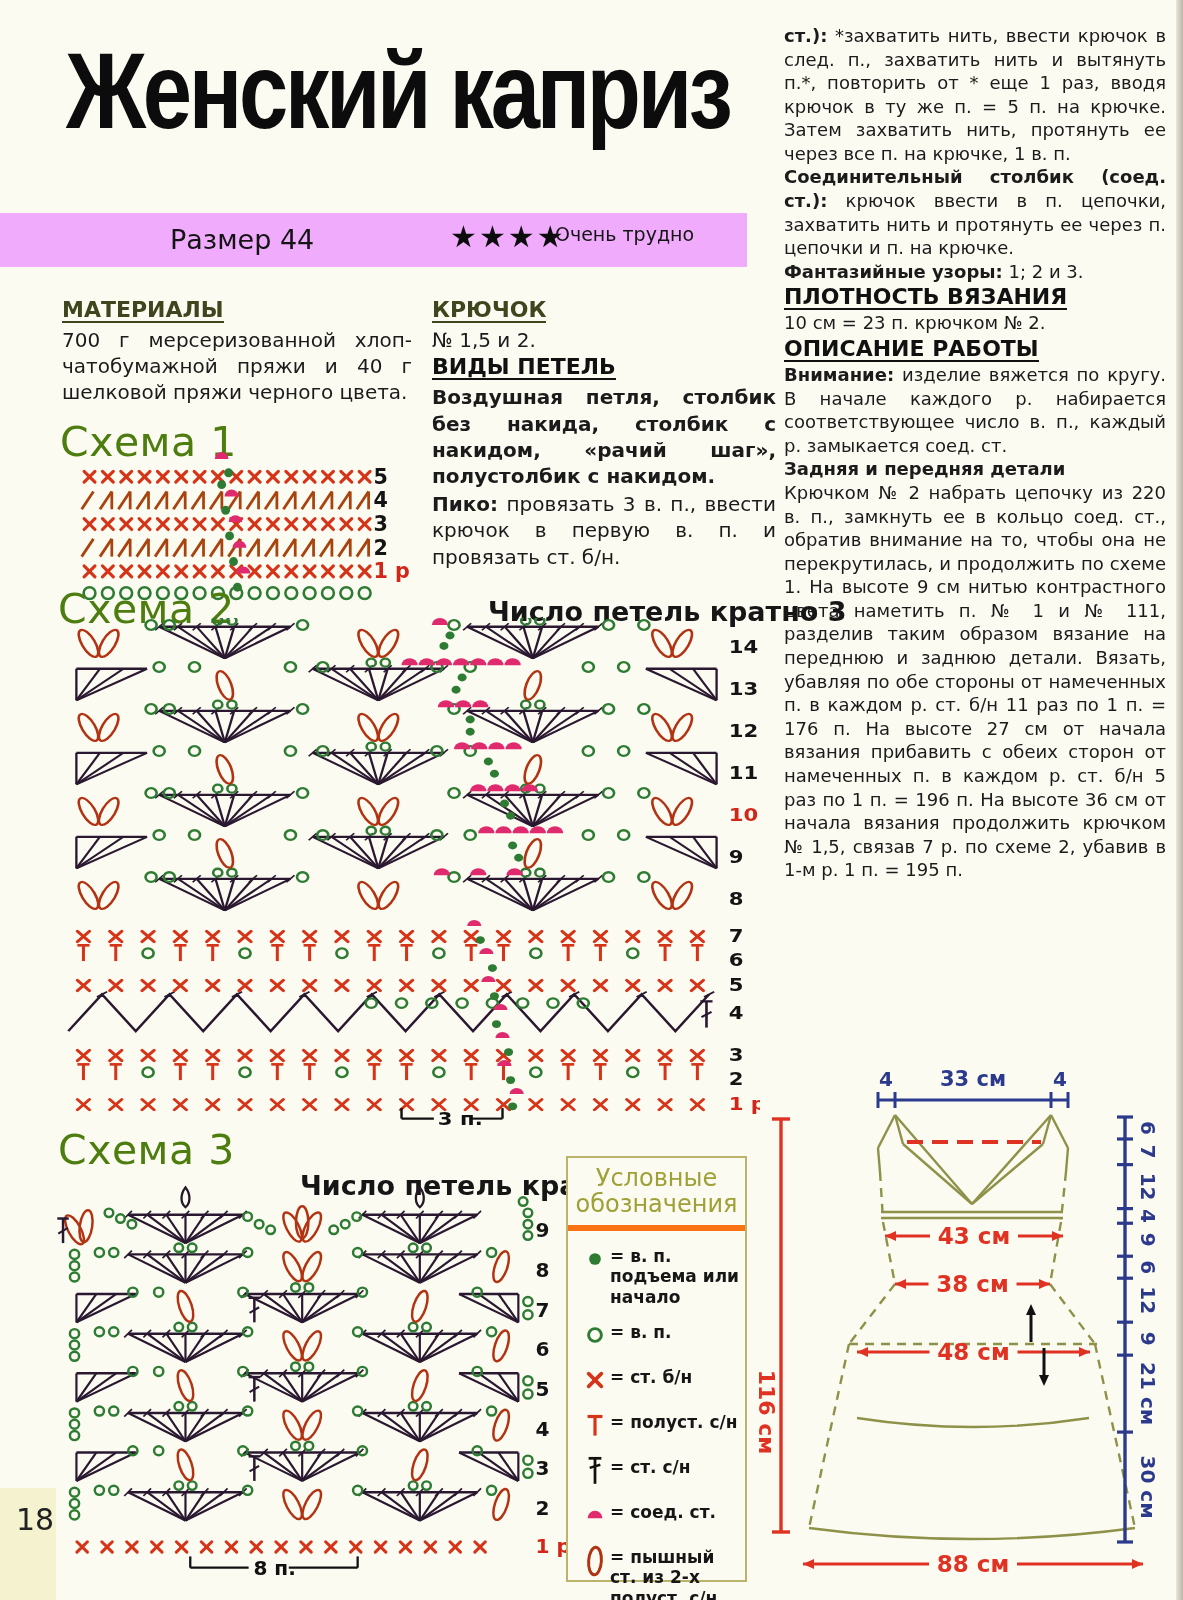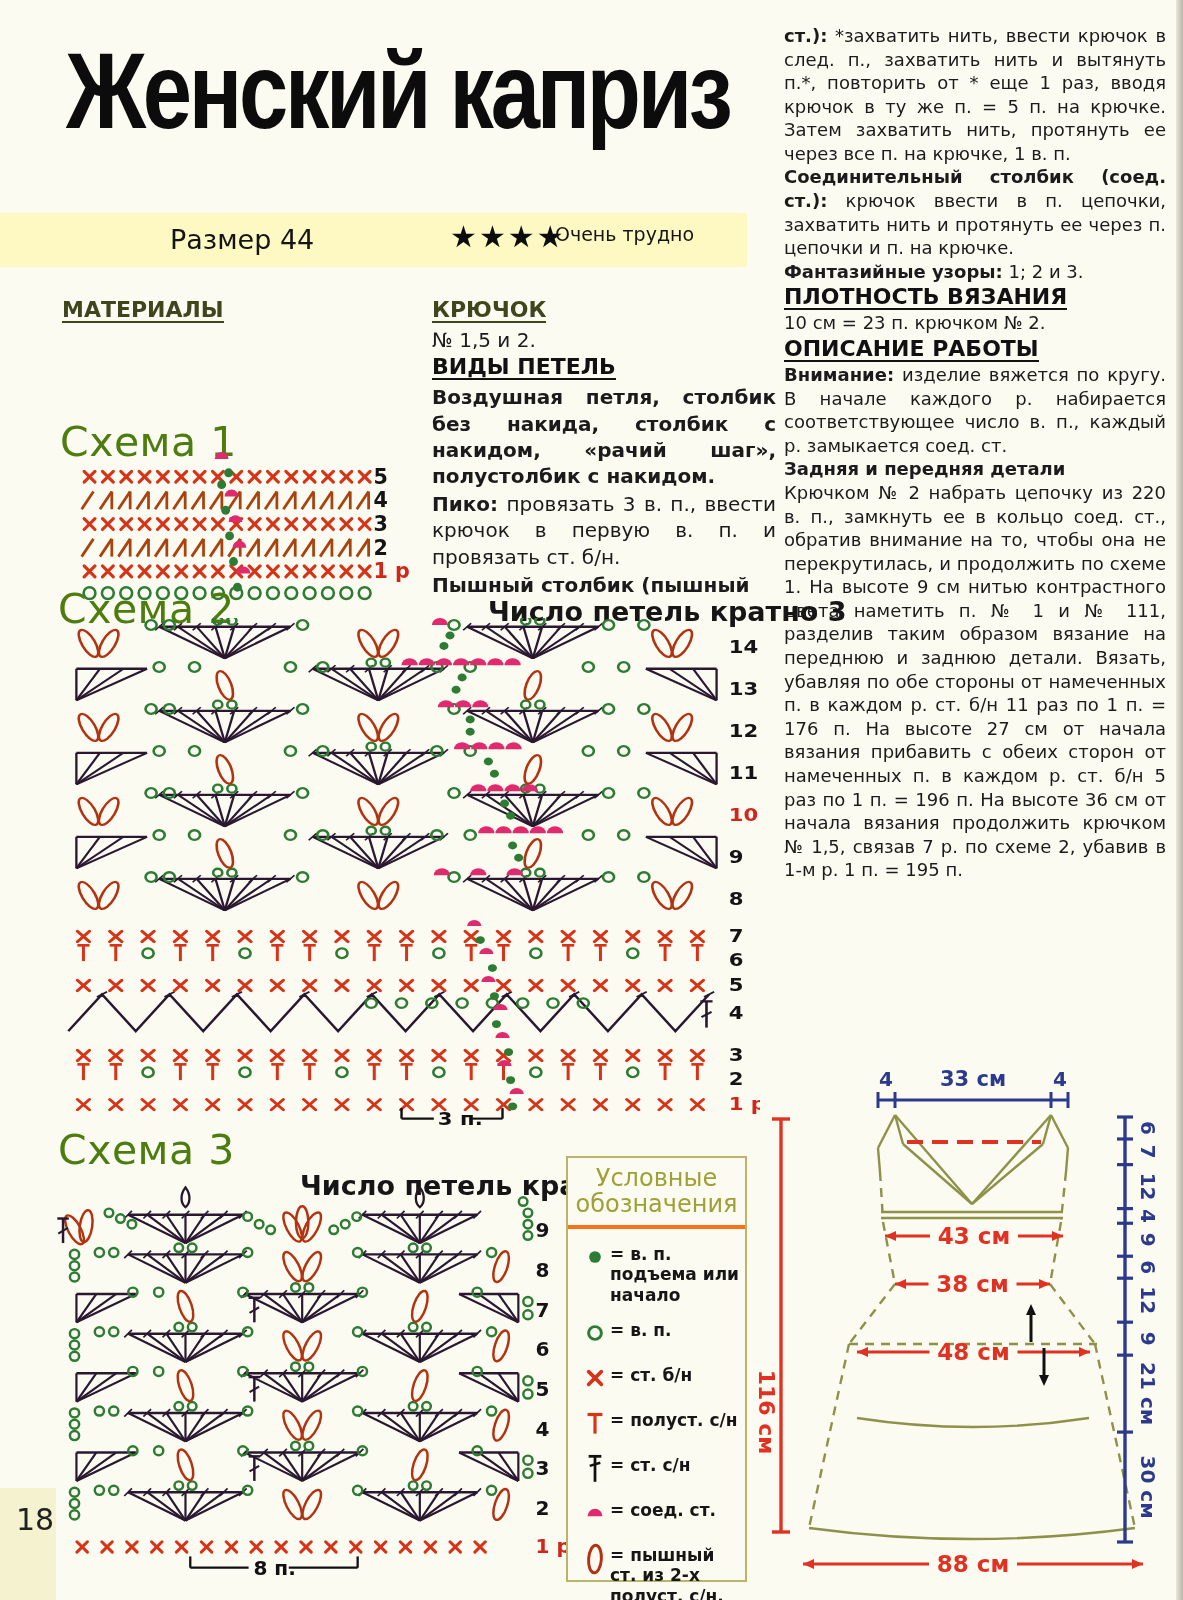--- a/index.html
+++ b/index.html
@@ -2,41 +2,41 @@
 <html><head>
 <meta charset="utf-8">
 <style>
   html,body{margin:0;padding:0;}
   body{width:1183px;height:1600px;position:relative;overflow:hidden;
        background:#fcfbf2;font-family:"DejaVu Sans",sans-serif;color:#151515;}
   .abs{position:absolute;}
   .page-title{left:66px;top:28px;width:700px;font-family:"Liberation Sans",sans-serif;
       font-weight:bold;font-size:108px;letter-spacing:-4px;color:#0c0c0c;
       transform:scaleX(.82);transform-origin:left top;white-space:nowrap;}
-  .band{left:0;top:213px;width:747px;height:54px;background:#fef9c3;}
+  .band{left:0;top:213px;width:747px;height:54px;background:#f0abfc;}
   .band .size{position:absolute;left:170px;top:11px;font-size:27px;color:#141414;}
   .band .stars{position:absolute;left:450px;top:6px;font-size:30px;color:#0c0c0c;letter-spacing:2px;}
   .band .diff{position:absolute;left:555px;top:10px;font-size:19px;color:#141414;}
   h3{margin:0 0 4px 0;font-size:22px;}
   .h-olive{color:#3f451d;border-bottom:2.5px solid #3f451d;display:inline-block;line-height:1.05;}
   .h-black{color:#111;border-bottom:2.5px solid #111;display:inline-block;line-height:1.05;}
   .body-text{margin:0 0 2px 0;font-size:20px;line-height:1.31;color:#1b1b1b;}
   .just{text-align:justify;}
   .bold{font-weight:bold;}
   .col-left{left:62px;top:298px;width:350px;}
   .col-mid{left:432px;top:298px;width:344px;}
   .col-right{left:784px;top:24px;width:382px;}
   .col-right p{margin:0;font-size:18px;line-height:1.31;text-align:justify;color:#1b1b1b;}
   .col-right h3{margin:2px 0 1px 0;}
   .scheme-title{font-size:41px;color:#4d7c0f;letter-spacing:.5px;}
   .scheme-note{font-size:27px;font-weight:600;color:#161616;}
   .legend-box{left:566px;top:1156px;width:181px;height:426px;border:2px solid #b9b469;
       box-sizing:border-box;background:#fcfbf2;}
   .legend-title{text-align:center;color:#9fa036;font-size:24px;line-height:1.08;
-      padding:8px 4px 7px 4px;border-bottom:4px solid #f97316;}
+      padding:8px 4px 7px 4px;border-bottom:6px solid #f97316;}
   .legend-item{display:flex;align-items:flex-start;padding:10px 0 0 12px;}
   .legend-item svg{flex:0 0 30px;margin-top:1px;}
   .legend-item .ltext{font-size:17px;font-weight:bold;line-height:1.2;color:#161616;padding-top:5px;}
   .pagenum{left:16px;top:1502px;font-size:30px;color:#222;}
   .leftstrip{left:0;top:1488px;width:56px;height:112px;background:#f5f2d0;}
   .edge-r{right:0;top:0;width:7px;height:1600px;
       background:linear-gradient(to left,#b9b5a8,#e9e6da);}
 </style>
 </head>
 <body>
@@ -46,29 +46,29 @@
   <div class="abs page-title">Женский каприз</div>
 
   <div class="abs band">
     <span class="size">Размер 44</span>
     <span class="stars">★★★★</span>
     <span class="diff">Очень трудно</span>
   </div>
 
   <div class="abs col-left">
     <h3 class="h-olive">МАТЕРИАЛЫ</h3>
+    <p class="body-text just">700 г мерсеризованной хлоп-чатобумажной пряжи и 40 г шелковой пряжи черного цвета.</p>
   </div>
 
   <div class="abs col-mid">
     <h3 class="h-olive">КРЮЧОК</h3>
     <p class="body-text">№ 1,5 и 2.</p>
     <h3 class="h-black">ВИДЫ ПЕТЕЛЬ</h3>
     <p class="body-text just bold">Воздушная петля, столбик без накида, столбик с накидом, «рачий шаг», полустолбик с накидом.</p>
     <p class="body-text just"><b>Пико:</b><span> провязать 3 в. п., ввести крючок в первую в. п. и провязать ст. б/н.</span></p>
-    <p class="body-text just bold">Пышный столбик  (пышный</p>
   </div>
 
   <div class="abs col-right" id="right-col"><p><b>ст.):</b> *захватить нить, ввести крючок в след. п., захватить нить и вытянуть п.*, повторить от * еще 1 раз, вводя крючок в ту же п. = 5 п. на крючке. Затем захватить нить, протянуть ее через все п. на крючке, 1 в. п.</p><p><b>Соединительный столбик (соед. ст.):</b> крючок ввести в п. цепочки, захватить нить и протянуть ее через п. цепочки и п. на крючке.</p><p><b>Фантазийные узоры:</b> 1; 2 и 3.</p><h3 class="h-black">ПЛОТНОСТЬ ВЯЗАНИЯ</h3><br style="line-height: 0px;"><p>10 см = 23 п. крючком № 2.</p><h3 class="h-black">ОПИСАНИЕ РАБОТЫ</h3><br style="line-height: 0px;"><p><b>Внимание:</b> изделие вяжется по кругу. В начале каждого р. набирается соответствующее число в. п., каждый р. замыкается соед. ст.</p><p><b>Задняя и передняя детали</b></p><p>Крючком № 2 набрать цепочку из 220 в. п., замкнуть ее в кольцо соед. ст., обратив внимание на то, чтобы она не перекрутилась, и продолжить по схеме 1. На высоте 9 см нитью контрастного цвета наметить п. № 1 и № 111, разделив таким образом вязание на переднюю и заднюю детали. Вязать, убавляя по обе стороны от намеченных п. в каждом р. ст. б/н 11 раз по 1 п. = 176 п. На высоте 27 см от начала вязания прибавить с обеих сторон от намеченных п. в каждом р. ст. б/н 5 раз по 1 п. = 196 п. На высоте 36 см от начала вязания продолжить крючком № 1,5, связав 7 р. по схеме 2, убавив в 1-м р. 1 п. = 195 п.</p></div>
 
   <div class="abs scheme-title" style="left:60px;top:418px;">Схема 1</div>
   <div class="abs" id="schema1-svg" style="left:56px;top:452px;"><svg width="355" height="155" viewBox="0 0 360 155">
         <circle cx="34" cy="142" r="6" fill="none" stroke="#2e7b33" stroke-width="2.6"></circle>
         <circle cx="52.6" cy="142" r="6" fill="none" stroke="#2e7b33" stroke-width="2.6"></circle>
         <circle cx="71.2" cy="142" r="6" fill="none" stroke="#2e7b33" stroke-width="2.6"></circle>
         <circle cx="89.80000000000001" cy="142" r="6" fill="none" stroke="#2e7b33" stroke-width="2.6"></circle>

